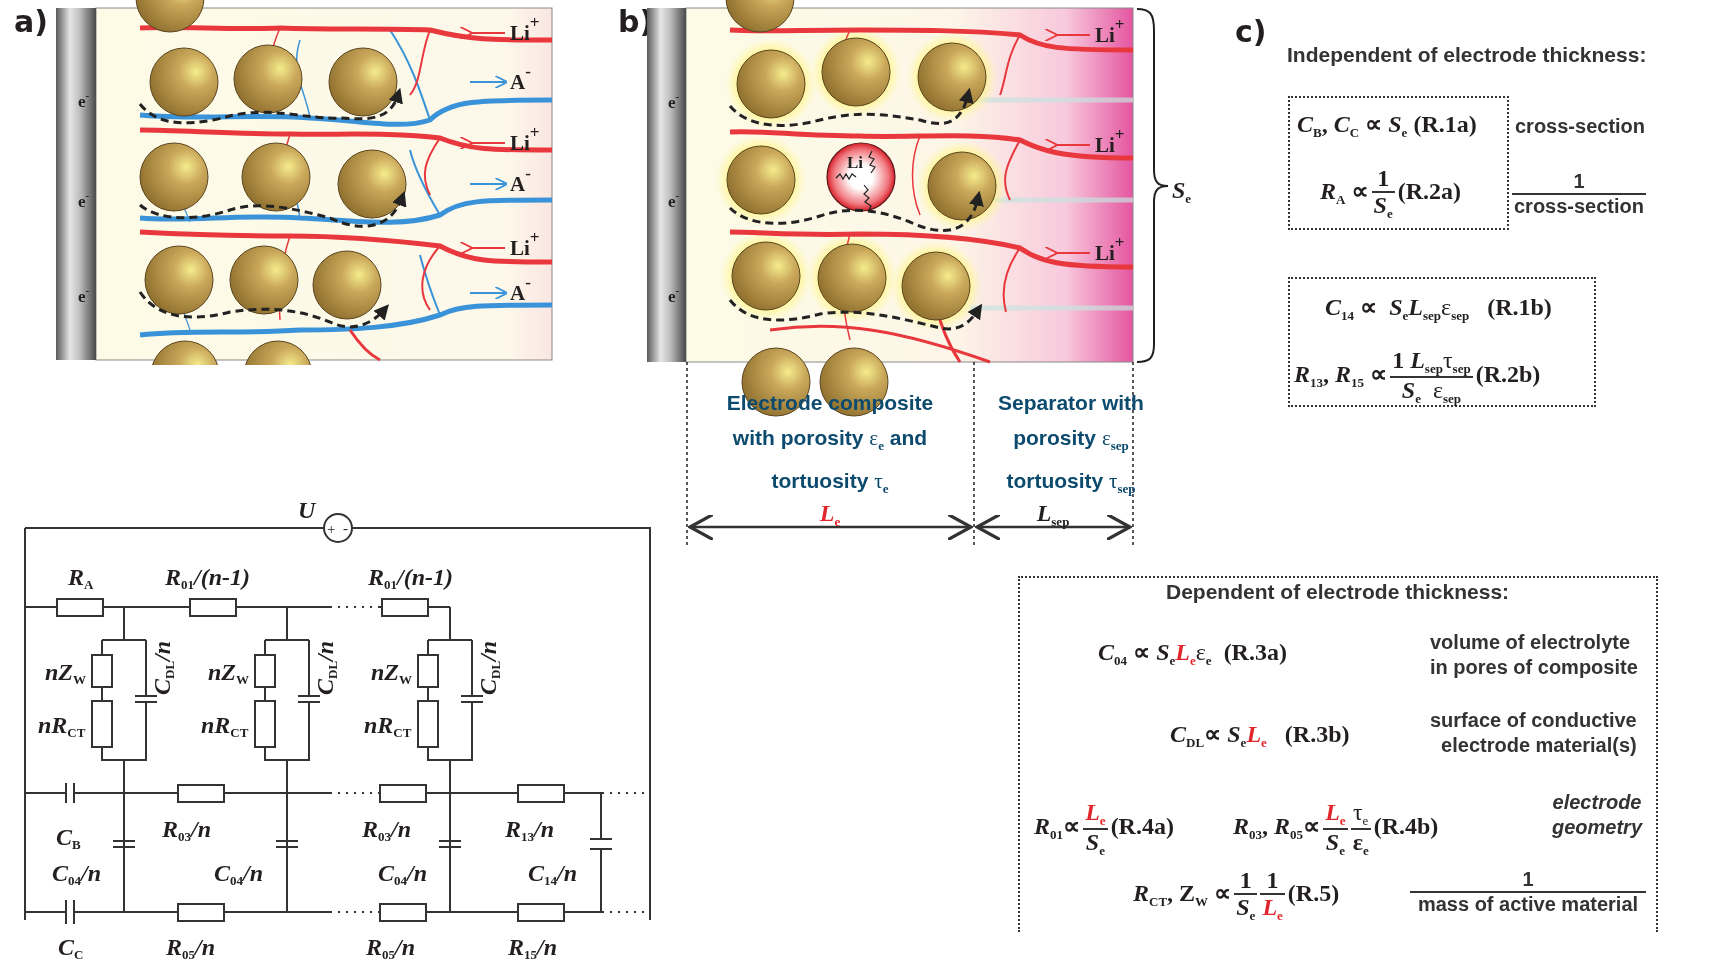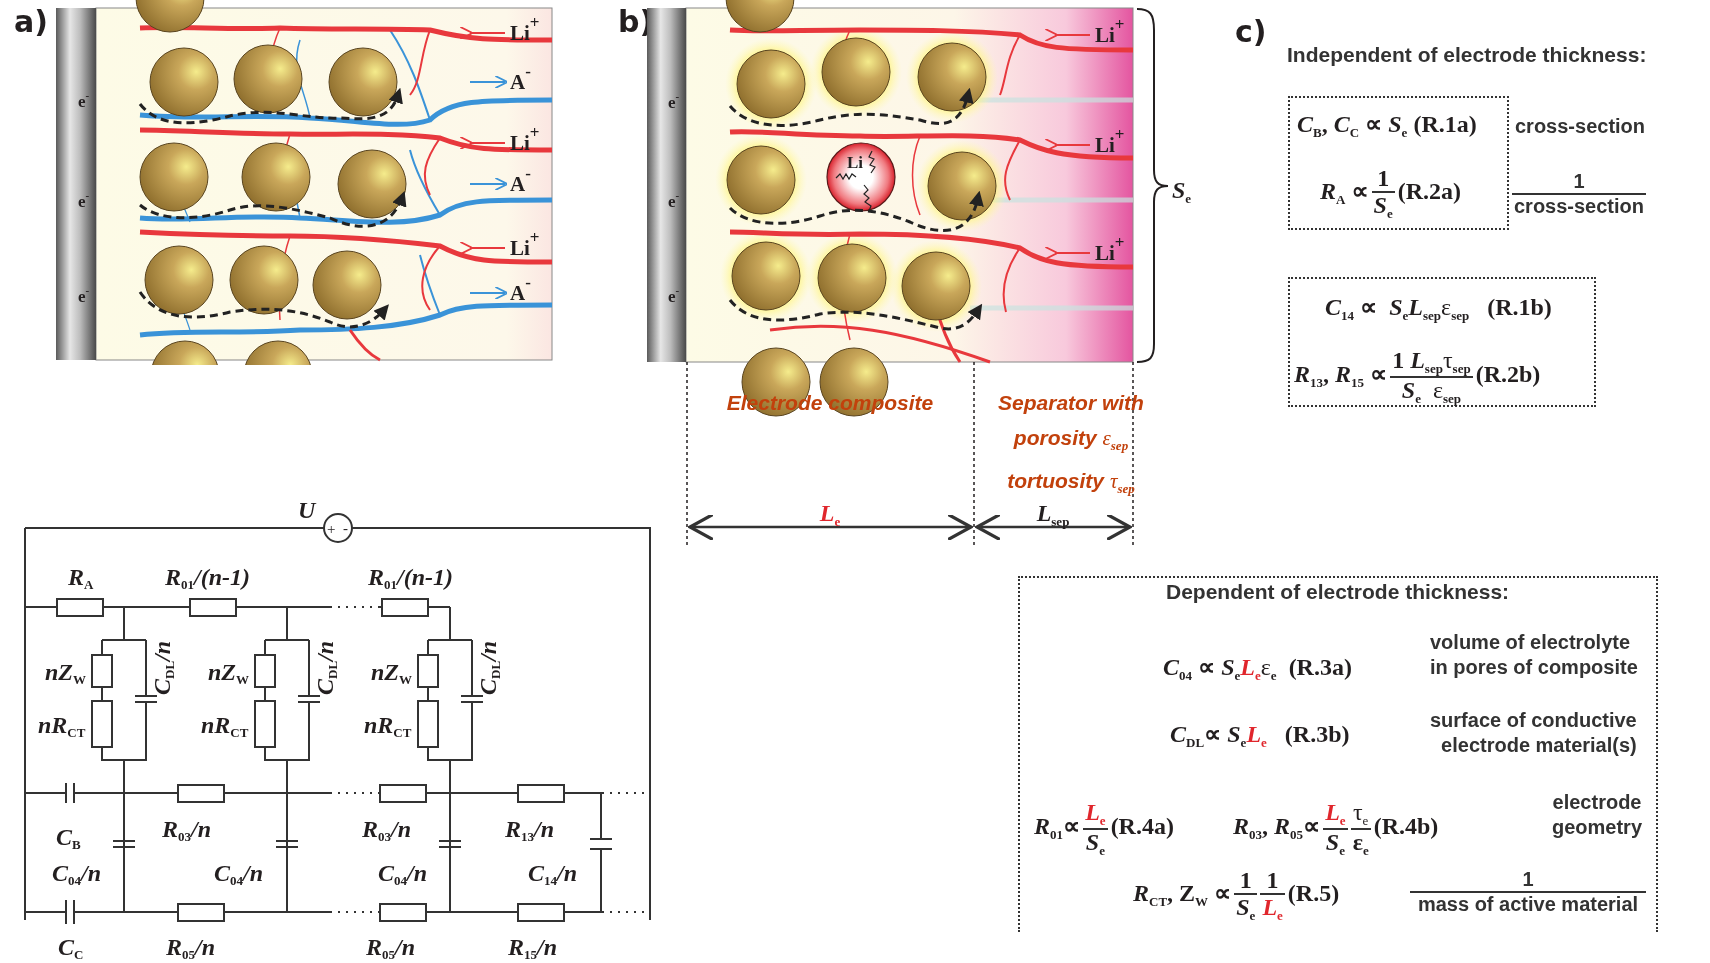--- a/index.html
+++ b/index.html
@@ -13,21 +13,21 @@
   .eqn sub{font-size:13px;vertical-align:-5px;}
   .red{color:#e0262c;}
   .frac{display:inline-block;vertical-align:middle;text-align:center;line-height:1.05;margin:0 3px;}
   .frac > span{display:block;padding:0 2px;}
   .frac > span.num{border-bottom:2px solid #333;}
   .desc{position:absolute;font-family:"Liberation Sans",sans-serif;font-weight:bold;font-size:20px;color:#333;white-space:nowrap;line-height:1.25;}
   .desc-frac{position:absolute;font-family:"Liberation Sans",sans-serif;font-weight:bold;font-size:20px;color:#333;text-align:center;line-height:1.15;}
   .desc-frac .num{border-bottom:2px solid #333;display:block;}
   .desc-frac .den{display:block;}
   .heading{position:absolute;font-family:"Liberation Sans",sans-serif;font-weight:bold;font-size:21px;color:#333;white-space:nowrap;}
-  .region-text{position:absolute;font-family:"Liberation Sans",sans-serif;font-weight:bold;font-size:21px;color:#c2410c;text-align:center;line-height:35px;font-style:italic;}
+  .region-text{position:absolute;font-family:"Liberation Sans",sans-serif;font-weight:bold;font-size:21px;color:#0c4a6e;text-align:center;line-height:35px;}
   .region-text sub{font-family:"Liberation Serif",serif;font-size:13px;vertical-align:-5px;}
   .greek{font-family:"Liberation Serif",serif;font-weight:normal;}
 </style>
 </head>
 <body>
 
 <div class="panel-label" style="left:14px;top:4px;">a)</div>
 <svg class="abs" style="left:50px;top:0;" width="530" height="365">
   <defs>
     <linearGradient id="metal" x1="0" x2="1">
@@ -252,20 +252,22 @@
     <line x1="493" y1="362" x2="493" y2="545"></line>
   </g>
   <line x1="50" y1="527" x2="331" y2="527" stroke="#333" stroke-width="2.5" marker-start="url(#dimArrow)" marker-end="url(#dimArrow)"></line>
   <line x1="337" y1="527" x2="490" y2="527" stroke="#333" stroke-width="2.5" marker-start="url(#dimArrow)" marker-end="url(#dimArrow)"></line>
   <text x="190" y="521" text-anchor="middle" font-weight="bold" font-style="italic" font-size="24" fill="#e0262c"><tspan>L</tspan><tspan dy="5" font-size="13" font-style="normal">e</tspan></text>
   <text x="413" y="521" text-anchor="middle" font-weight="bold" font-style="italic" font-size="24" fill="#231f20"><tspan>L</tspan><tspan dy="5" font-size="13" font-style="normal">sep</tspan></text>
 </svg>
 
 <div class="region-text" style="left:690px;top:385px;width:280px;">
   <div>Electrode composite</div>
+  <div><span>with porosity</span> <span class="greek">ε</span><sub>e</sub> <span>and</span></div>
+  <div><span>tortuosity</span> <span class="greek">τ</span><sub>e</sub></div>
 </div>
 <div class="region-text" style="left:976px;top:385px;width:156px;margin-left:17px;">
   <div>Separator with</div>
   <div><span>porosity</span> <span class="greek">ε</span><sub>sep</sub></div>
   <div><span>tortuosity</span> <span class="greek">τ</span><sub>sep</sub></div>
 </div>
 
 <svg class="abs" style="left:0;top:495px;" width="700" height="468">
   <defs>
     <style>
@@ -376,35 +378,35 @@
     <span class="den">cross-section</span>
   </div>
 
 <div class="dotbox" style="left:1288px;top:277px;width:308px;height:130px;"></div>
 <div class="eqn" style="left:1325px;top:293px;"><i>C</i><sub>14</sub> ∝ &nbsp;<i>S</i><sub>e</sub><i>L</i><sub>sep</sub><span style="font-weight:normal">ε</span><sub>sep</sub> &nbsp;&nbsp;(R.1b)</div>
 <div class="eqn" style="left:1294px;top:348px;"><i>R</i><sub>13</sub>, <i>R</i><sub>15</sub> ∝<span class="frac"><span class="num">1 <i>L</i><sub>sep</sub><span style="font-weight:normal">τ</span><sub>sep</sub></span><span><i>S</i><sub>e</sub> &nbsp;<span style="font-weight:normal">ε</span><sub>sep</sub></span></span>(R.2b)</div>
 
 <div class="dotbox" style="left:1018px;top:576px;width:640px;height:356px;border-bottom-style:none;"></div>
 <div class="heading" style="left:1166px;top:560px;margin-top:20px;">Dependent of electrode thickness:</div>
 
-<div class="eqn" style="left:1163px;top:638px;margin-top:15px;"><i>C</i><sub>04</sub> ∝ <i>S</i><sub>e</sub><i class="red">L</i><sub class="red">e</sub><span style="font-weight:normal">ε</span><sub>e</sub> &nbsp;(R.3a)</div>
+<div class="eqn" style="left:1098px;top:638px;"><i>C</i><sub>04</sub> ∝ <i>S</i><sub>e</sub><i class="red">L</i><sub class="red">e</sub><span style="font-weight:normal">ε</span><sub>e</sub> &nbsp;(R.3a)</div>
 <div class="desc" style="left:1430px;top:630px;">
     <div>volume of electrolyte</div>
     <div>in pores of composite</div>
   </div>
 
 <div class="eqn" style="left:1170px;top:720px;"><i>C</i><sub>DL</sub>∝ <i>S</i><sub>e</sub><i class="red">L</i><sub class="red">e</sub> &nbsp;&nbsp;(R.3b)</div>
 <div class="desc" style="left:1430px;top:708px;text-align:right;">
     <div>surface of conductive</div>
     <div>electrode material(s)</div>
   </div>
 
 <div class="eqn" style="left:1034px;top:800px;"><i>R</i><sub>01</sub>∝<span class="frac"><span class="num"><i class="red">L</i><sub class="red">e</sub></span><span><i>S</i><sub>e</sub></span></span>(R.4a)</div>
 <div class="eqn" style="left:1233px;top:800px;"><i>R</i><sub>03</sub>, <i>R</i><sub>05</sub>∝<span class="frac"><span class="num"><i class="red">L</i><sub class="red">e</sub></span><span><i>S</i><sub>e</sub></span></span><span class="frac" style="margin-left:0"><span class="num" style="font-weight:normal">τ<sub>e</sub></span><span style="font-weight:bold">ε<sub>e</sub></span></span>(R.4b)</div>
-<div class="desc" style="left:1552px;top:790px;text-align:center;">
+<div class="desc" style="left:1552px;top:790px;text-align:center;font-style:italic;">
     <div>electrode</div>
     <div>geometry</div>
   </div>
 
 <div class="eqn" style="left:1133px;top:868px;"><i>R</i><sub>CT</sub>, Z<sub>W</sub> ∝<span class="frac"><span class="num">1</span><span><i>S</i><sub>e</sub></span></span><span class="frac" style="margin-left:0"><span class="num">1</span><span><i class="red">L</i><sub class="red">e</sub></span></span>(R.5)</div>
 <div class="desc-frac" style="left:1410px;top:868px;width:236px;">
     <span class="num">1</span>
     <span class="den">mass of active material</span>
   </div>
 

